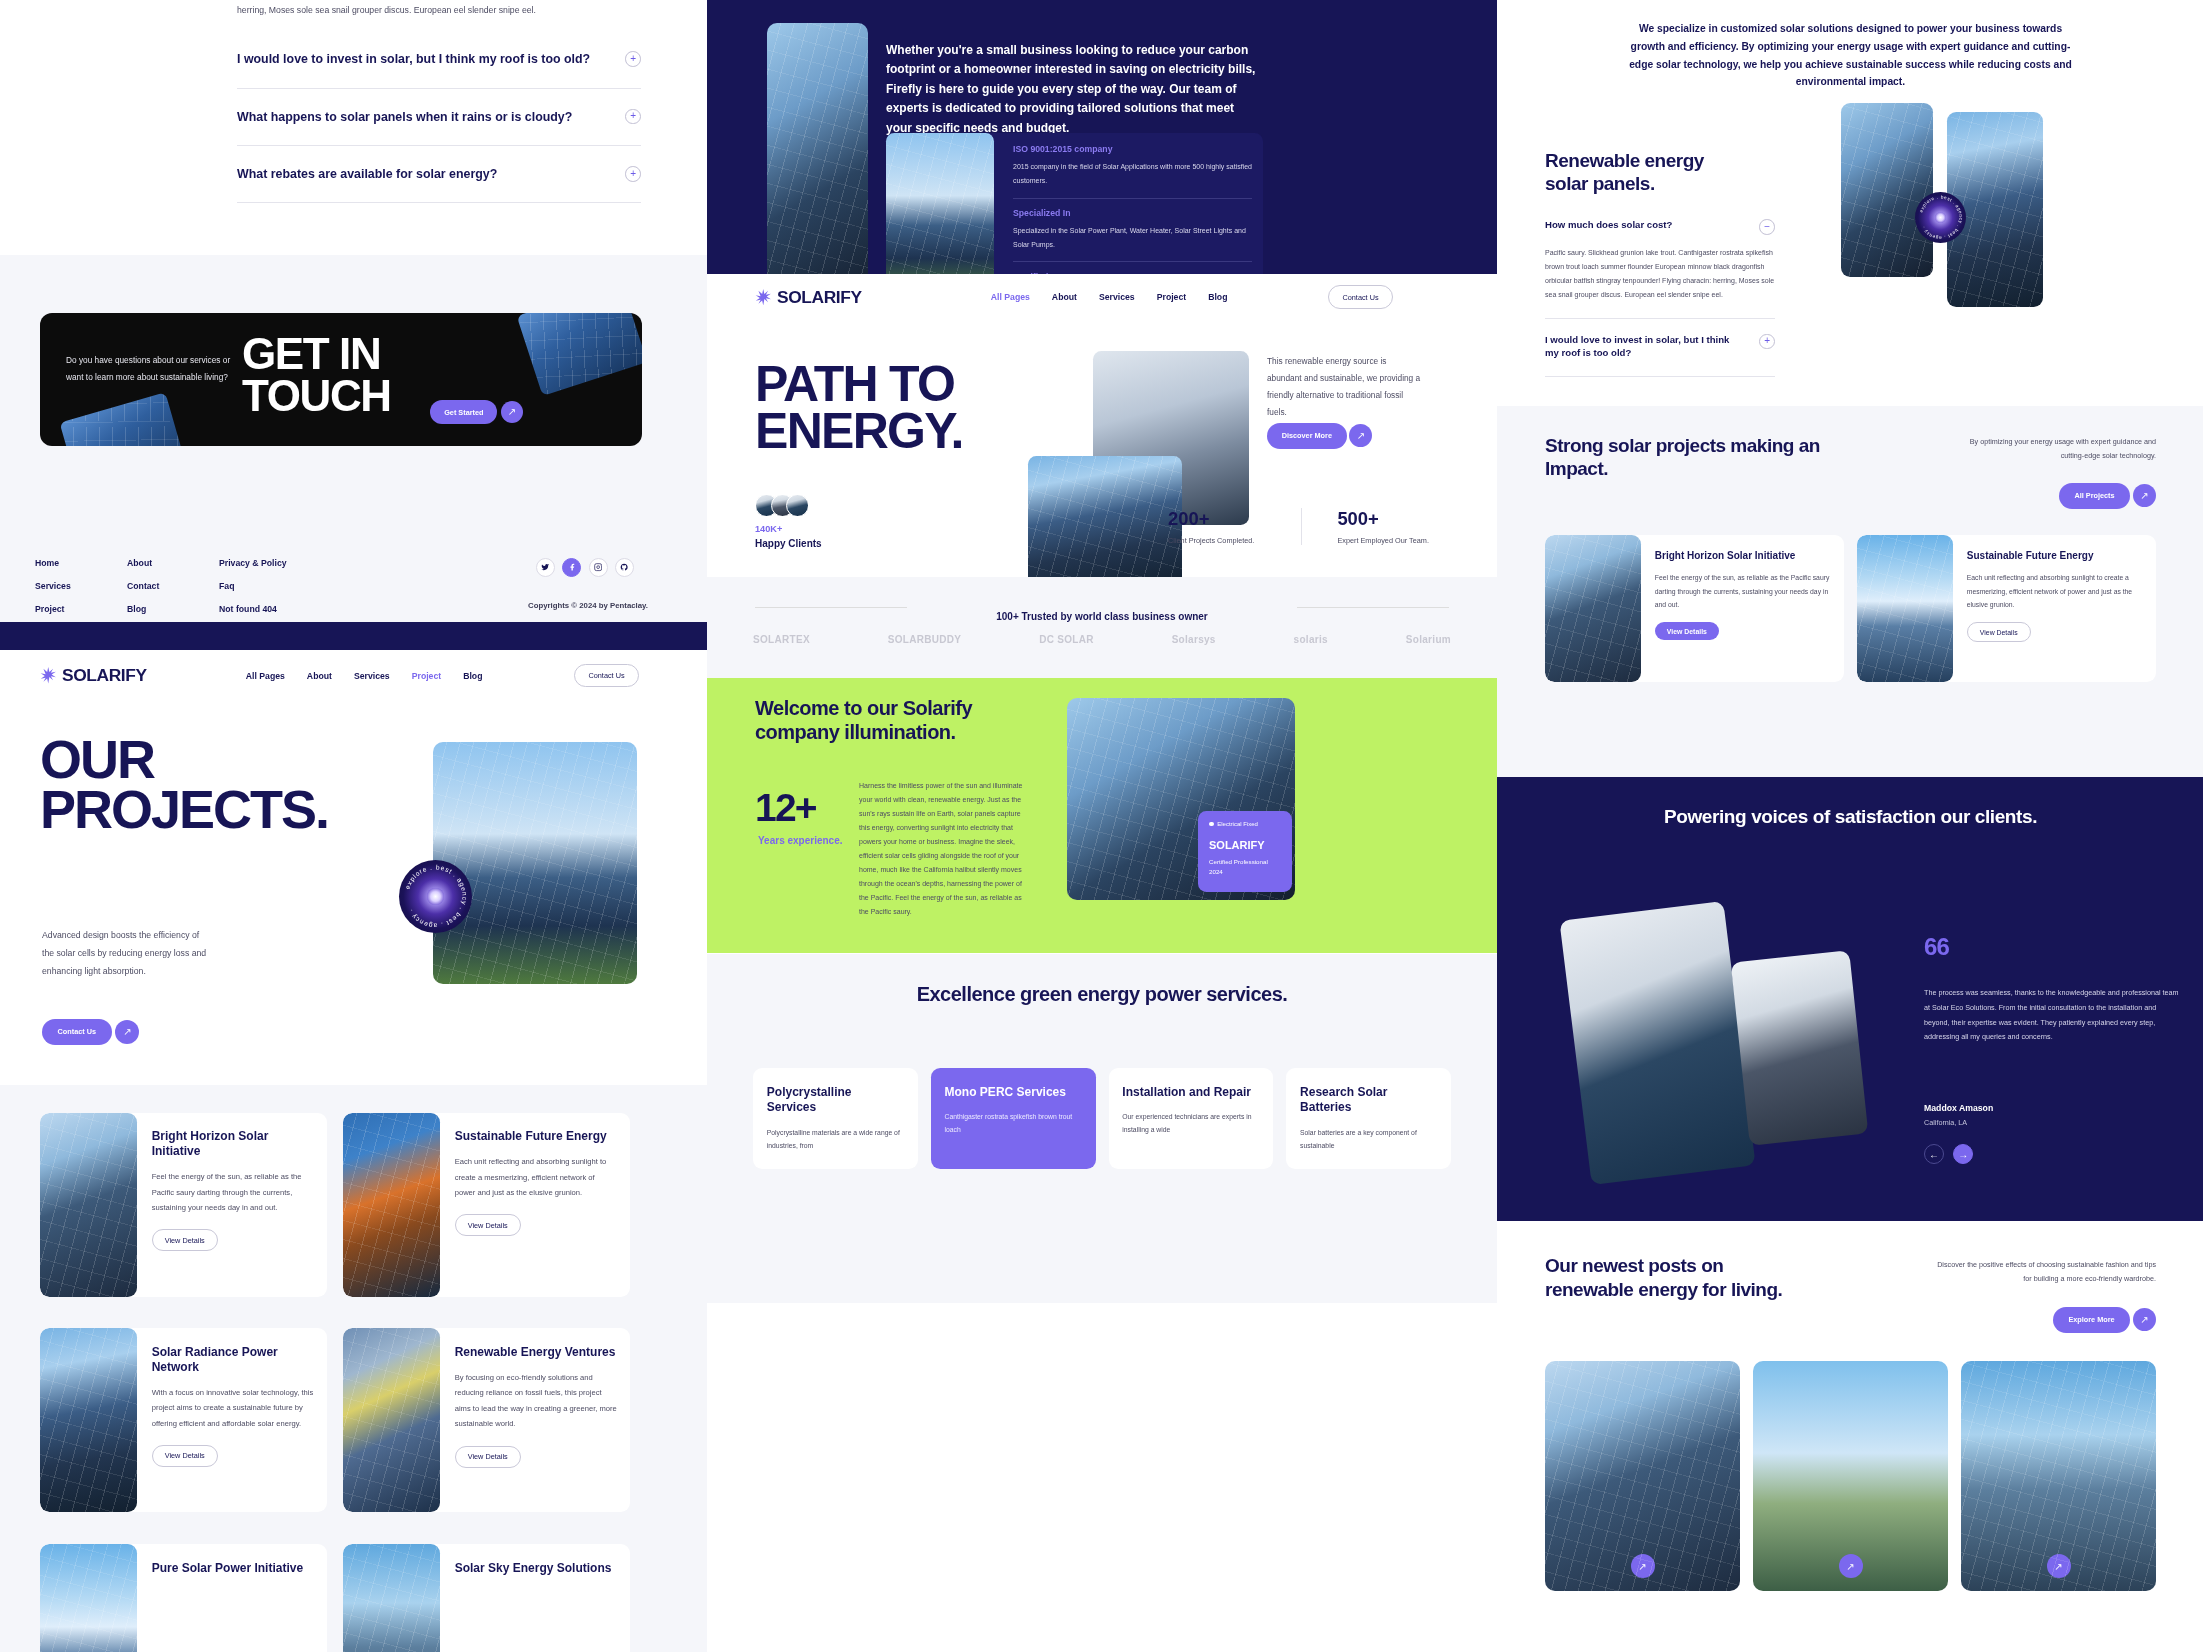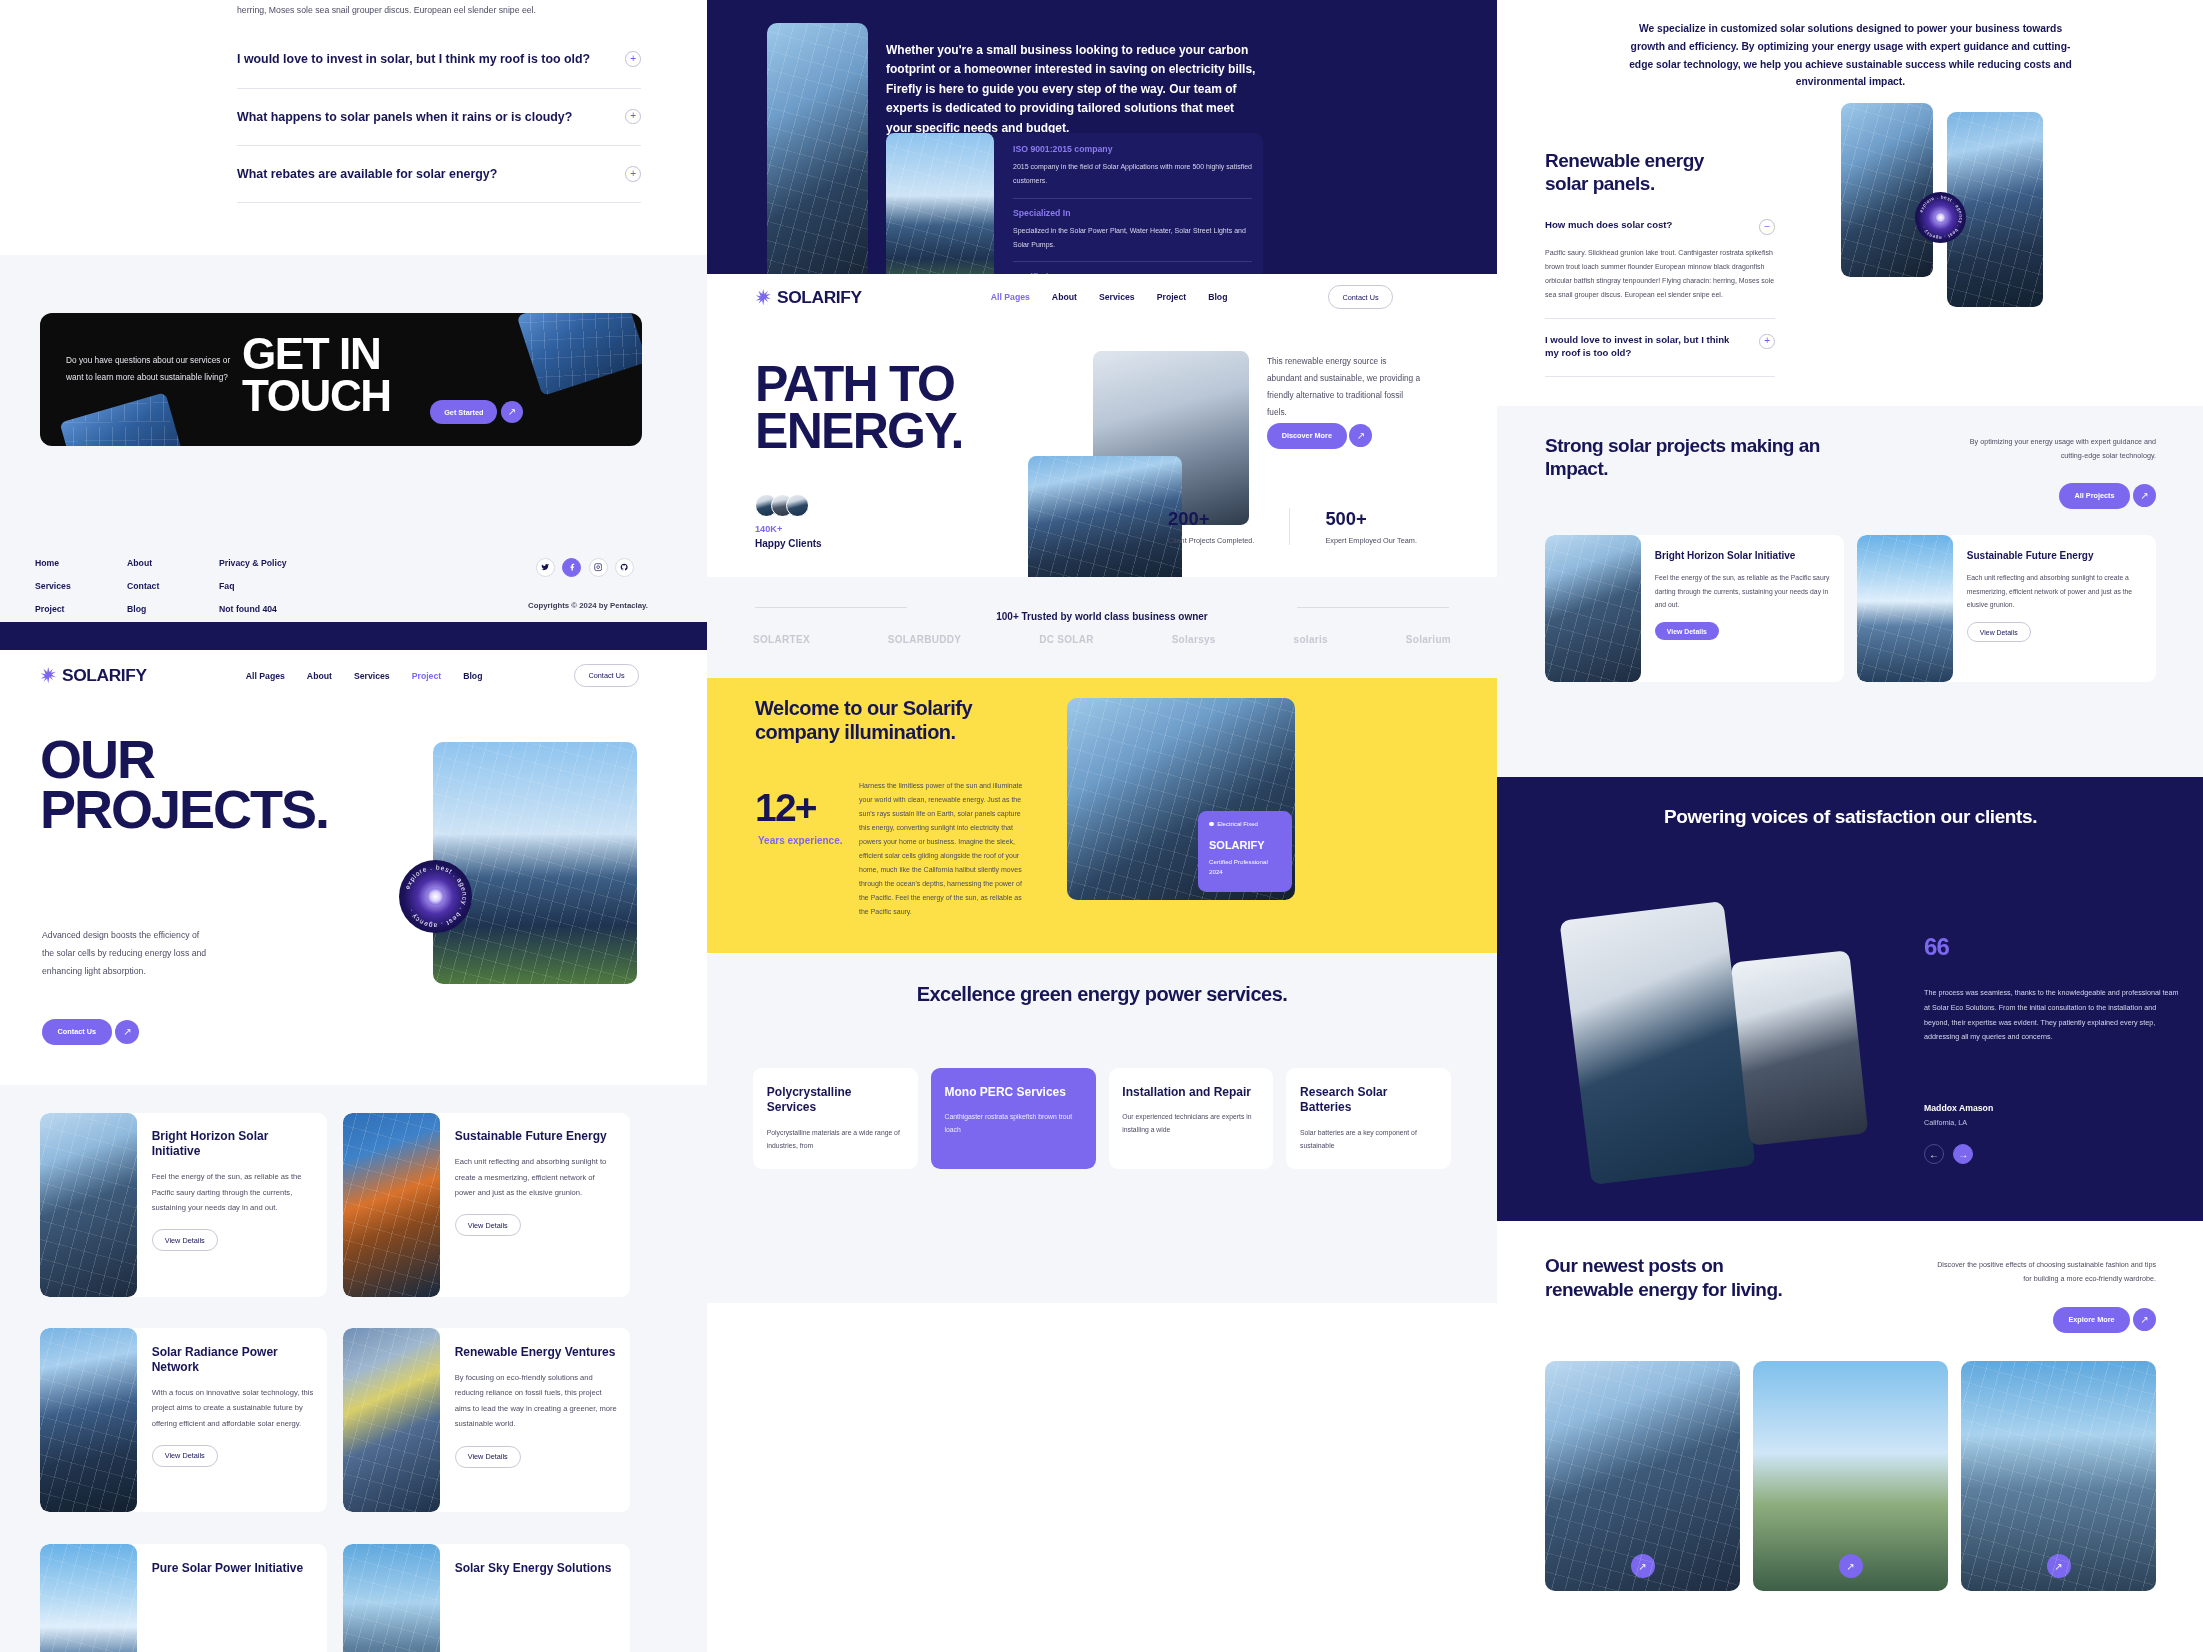--- a/index.html
+++ b/index.html
@@ -133,33 +133,33 @@
   .pc-hero-title { position:absolute; left:48px; top:87px; font-size:50px; font-weight:800; line-height:.93; letter-spacing:-1.7px; color:#171556; }
   .pc-hero-imgA { position:absolute; left:386px; top:77px; width:156px; height:174px; border-radius:8.3px; }
   .pc-hero-imgB { position:absolute; left:321px; top:182px; width:154px; height:129px; border-radius:8.3px; }
   .pc-hero-copy { position:absolute; left:560px; top:79px; width:156px; font-size:8.3px; line-height:2.05; color:#4d4c63; }
   .pc-hero-btn { position:absolute; left:560px; top:149px; display:flex; align-items:center; gap:2.8px; }
   .avatars { position:absolute; left:48px; top:220px; display:flex; }
   .av { width:23px; height:23px; border-radius:50%; border:1.8px solid #fff; margin-left:-7.3px; }
   .av:first-child { margin-left:0; }
   .stat-k { position:absolute; left:48px; top:250px; font-size:9.2px; font-weight:700; color:#7b68ee; }
   .stat-l { position:absolute; left:48px; top:264px; font-size:10px; font-weight:700; color:#171556; }
-  .stats { position:absolute; left:461px; top:234px; display:flex; gap:0; }
+  .stats { position:absolute; left:461px; top:234px; display:flex; gap:12px; }
   .stat { padding:0 35px 0 0; }
   .stat + .stat { border-left:0.9px solid #e2e2ea; padding-left:35px; }
   .stat .n { font-size:18.4px; font-weight:800; color:#171556; }
   .stat .d { margin-top:5.5px; font-size:7.3px; color:#4d4c63; }
 
   .brands { position:absolute; left:0; top:303px; width:790px; height:101px; background:#f5f6fa; }
   .brands-title { position:absolute; left:0; right:0; top:34px; text-align:center; font-size:10px; font-weight:700; color:#171556; }
   .brands-rule { position:absolute; top:30px; height:0.9px; background:#ddd; }
   .brand-row { position:absolute; left:46px; right:46px; top:57px; display:flex; justify-content:space-between; align-items:center; }
   .brand { font-size:10px; font-weight:800; color:#c8c8d2; letter-spacing:0.3px; white-space:nowrap; display:flex; align-items:center; gap:3.7px; }
 
-  .welcome { position:absolute; left:0; top:404px; width:790px; height:275px; background:#fde047; }
+  .welcome { position:absolute; left:0; top:404px; width:790px; height:275px; background:#bef264; }
   .w-title { position:absolute; left:48px; top:18.4px; width:275px; font-size:20px; font-weight:800; line-height:1.2; letter-spacing:-0.5px; color:#171556; }
   .w-num { position:absolute; left:48px; top:108px; font-size:39px; font-weight:800; letter-spacing:-1.8px; color:#171556; }
   .w-years { position:absolute; left:51px; top:156px; font-size:10px; font-weight:700; line-height:1.35; color:#7b68ee; }
   .w-body { position:absolute; left:152px; top:101px; width:174px; font-size:7px; line-height:2.0; color:#4d4c63; }
   .w-img { position:absolute; left:360px; top:20px; width:228px; height:202px; border-radius:10px; }
   .w-chip { position:absolute; left:491px; top:133px; width:94px; height:81px; background:#7b68ee; border-radius:8.3px; color:#fff; padding:10px 11px; }
   .w-chip .tag { display:flex; align-items:center; gap:3.7px; font-size:6px; }
   .w-chip .dot { width:4.6px; height:4.6px; border-radius:50%; background:#fff; }
   .w-chip .brandname { margin-top:12px; font-size:11px; font-weight:800; }
   .w-chip .cert { margin-top:6.4px; font-size:6.2px; line-height:1.5; }

